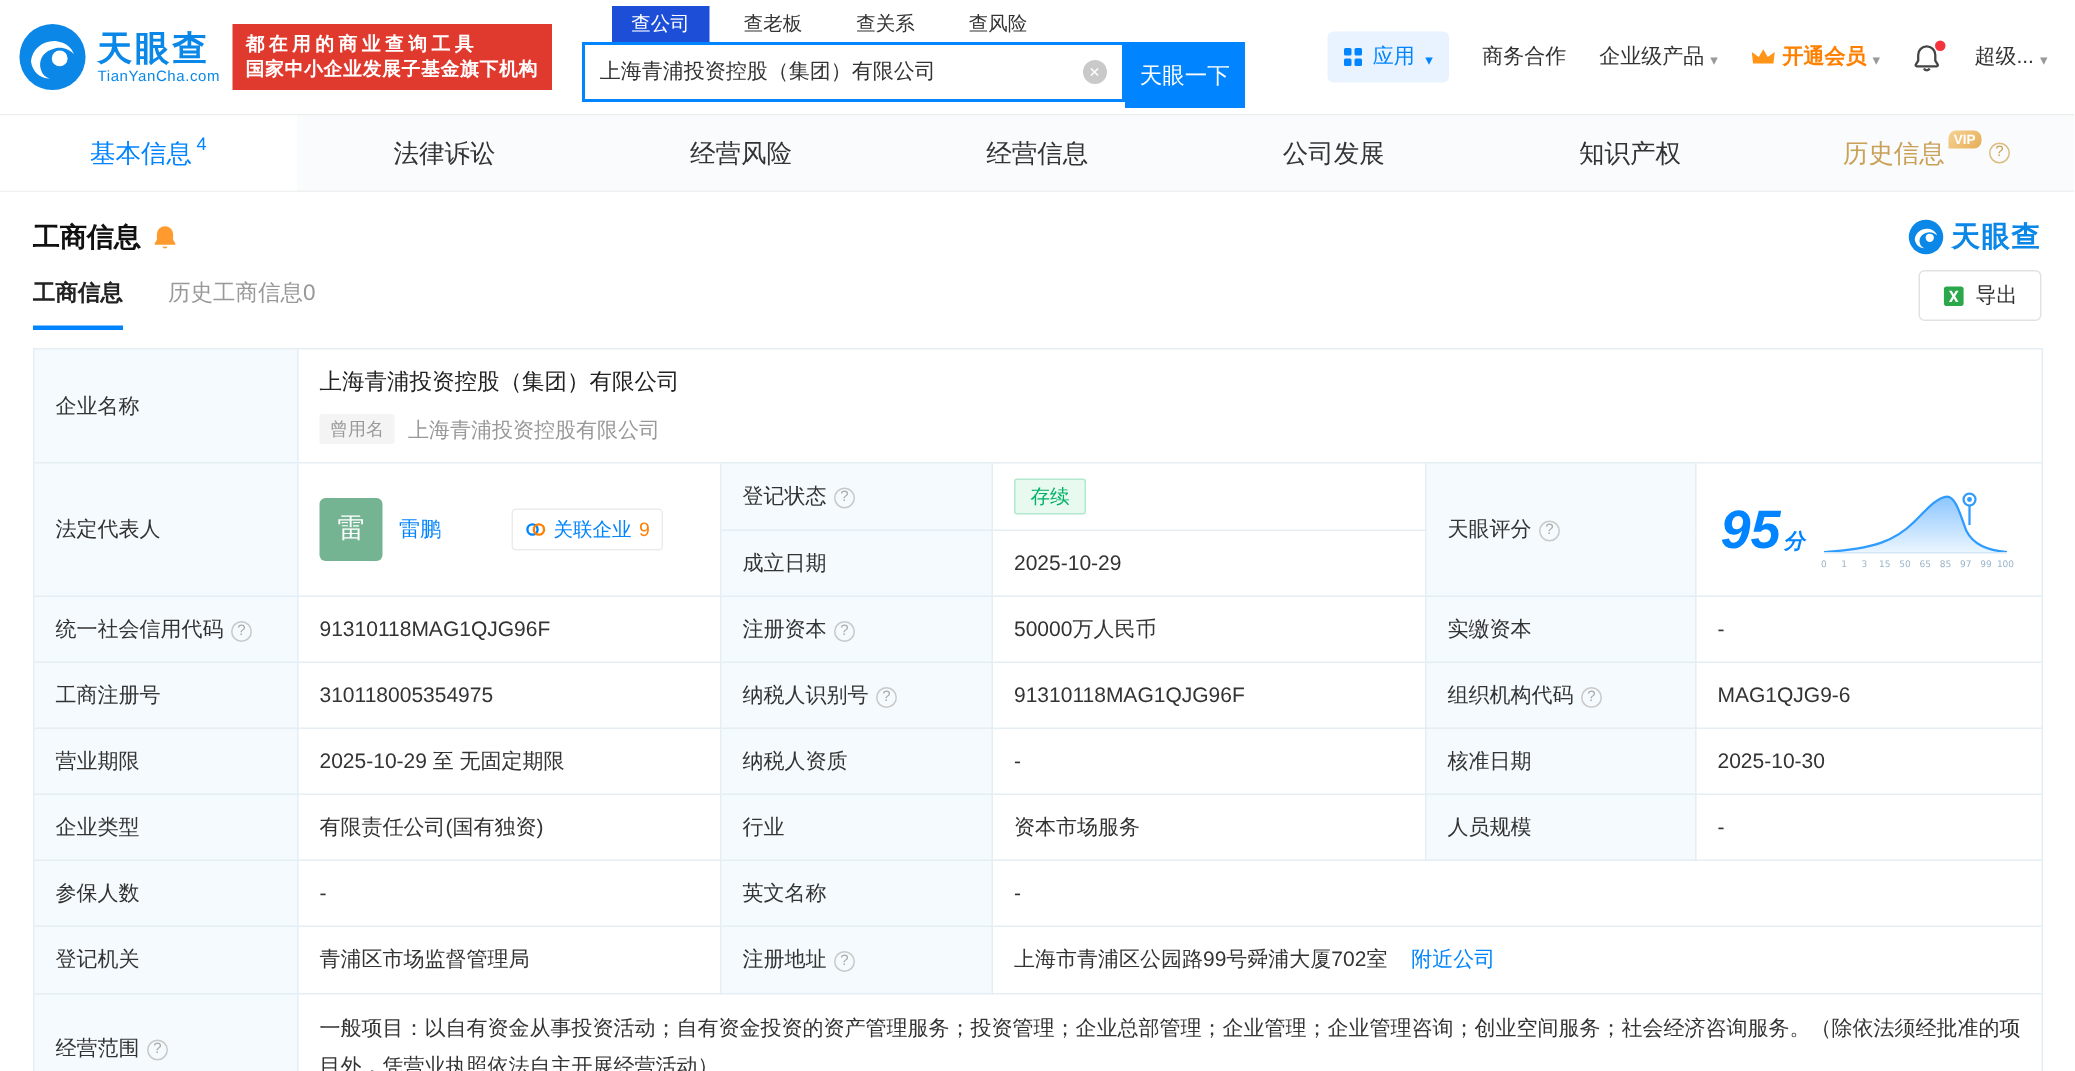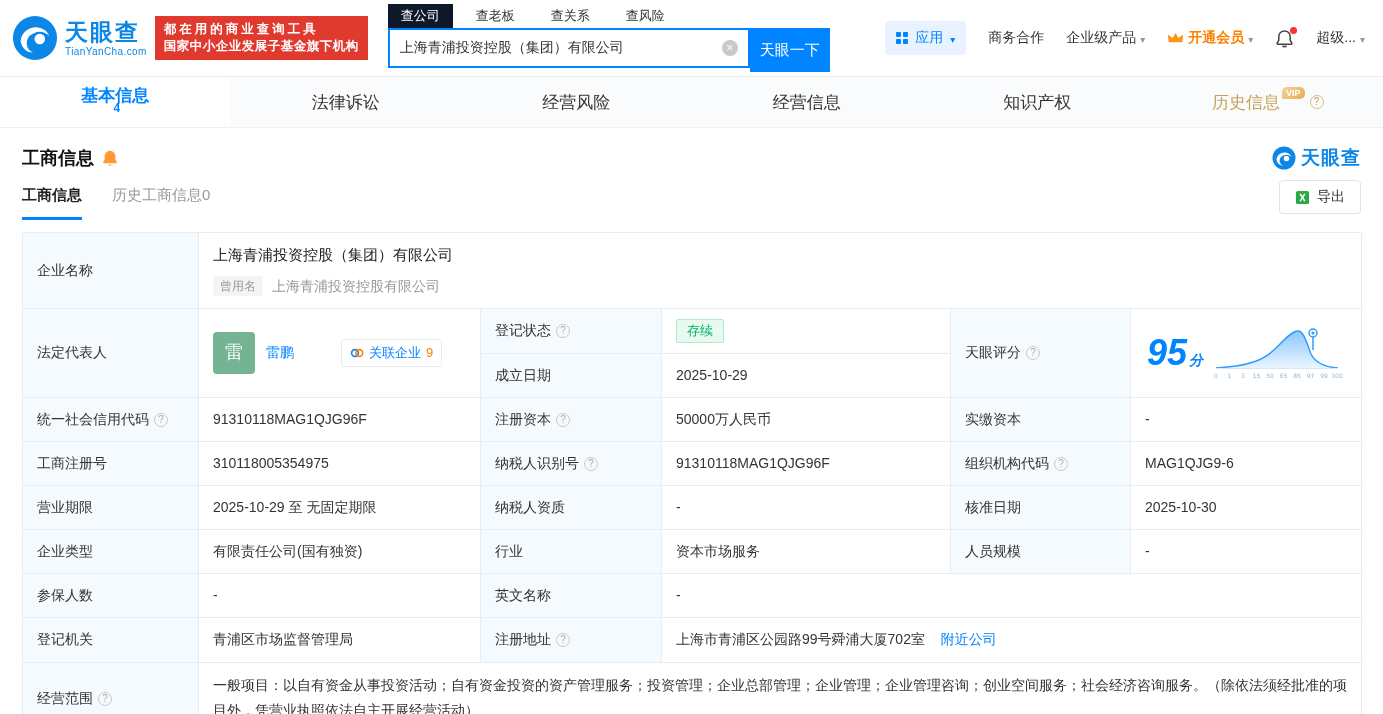--- a/index.html
+++ b/index.html
@@ -13,21 +13,21 @@
   .logo-icon{width:46px;height:46px;}
   .logo-title{font-size:23px;font-weight:bold;color:#0b87e8;letter-spacing:2px;line-height:1.15;}
   .logo-sub{font-size:10px;color:#0b87e8;letter-spacing:.4px;}
   .slogan{margin-left:8px;background:#e03a2f;color:#fff;padding:5px 9px;font-weight:bold;}
   .slogan-l1{font-size:12.5px;letter-spacing:3px;line-height:17px;}
   .slogan-l2{font-size:12.5px;letter-spacing:.5px;line-height:17px;}
 
   .search-area{margin-left:20px;display:flex;flex-direction:column;}
   .search-tabs{display:flex;gap:10px;margin-bottom:0;}
   .search-tab{font-size:13px;padding:3px 13px;color:#333;cursor:pointer;}
-  .search-tab.active{background:#0f172a;color:#fff;}
+  .search-tab.active{background:#1d4ed8;color:#fff;margin-left:20px;}
   .search-row{display:flex;}
   .search-box{width:362px;height:40px;border:2px solid #0084ff;background:#fff;display:flex;align-items:center;padding:0 10px;}
   .search-box input{flex:1;border:none;outline:none;font-size:14px;color:#333;font-family:inherit;}
   .clear-icon{width:16px;height:16px;border-radius:50%;background:#c9c9c9;color:#fff;font-size:10px;line-height:16px;text-align:center;cursor:pointer;}
   .clear-icon::before{content:"×";font-size:12px;}
   .search-btn{width:80px;height:44px;background:#0084ff;color:#fff;border:none;font-size:15px;cursor:pointer;font-family:inherit;}
 
   .top-menu{margin-left:auto;display:flex;align-items:center;gap:22px;font-size:14px;color:#333;white-space:nowrap;padding-right:6px;}
   .menu-apps{display:flex;align-items:center;gap:7px;background:#e9f3ff;color:#0084ff;padding:8px 11px;border-radius:4px;cursor:pointer;}
   .grid-icon{display:grid;grid-template-columns:5px 5px;gap:2px;}
@@ -37,21 +37,21 @@
   .menu-apps .caret::before{color:#0084ff;}
   .menu-item.vip{color:#ff8000;font-weight:bold;}
   .crown-icon{width:17px;height:14px;}
   .bell-wrap{position:relative;cursor:pointer;display:flex;}
   .bell-icon{width:19px;height:19px;}
   .dot{position:absolute;top:-2px;right:-3px;width:7px;height:7px;background:#f4333c;border-radius:50%;}
 
   
   .navbar{height:51px;display:flex;background:#fafbfc;border-bottom:1px solid #f0f0f0;}
   .nav-tab{flex:1;display:flex;align-items:center;justify-content:center;font-size:17px;color:#333;cursor:pointer;}
-  .nav-tab.active{background:#fff;color:#0084ff;font-weight:bold;flex-direction:column;}
+  .nav-tab.active{background:#fff;color:#0084ff;font-weight:normal;}
   .nav-count{font-size:12px;position:relative;top:-6px;margin-left:3px;}
   .nav-tab.vip-tab{color:#c9a158;}
   .vip-badge{background:linear-gradient(135deg,#f6d293,#e6ae58);color:#fff;font-size:9px;font-weight:bold;
              padding:1px 4px;border-radius:5px 5px 5px 0;position:relative;top:-9px;margin-left:2px;}
   .q{display:inline-block;width:14px;height:14px;border:1px solid #c9c9c9;border-radius:50%;color:#ababab;
      font-size:10px;line-height:12px;text-align:center;margin-left:5px;cursor:pointer;vertical-align:1px;}
   .q::before{content:"?";}
   .q.gold{border-color:#ddbc80;color:#c9a158;}
 
   
@@ -179,20 +179,23 @@
     <span class="nav-count">4</span>
   </div>
   <div class="nav-tab">
       <span>法律诉讼</span>
     </div>
   <div class="nav-tab">
       <span>经营风险</span>
     </div>
   <div class="nav-tab">
       <span>经营信息</span>
+    </div>
+  <div class="nav-tab">
+      <span>公司发展</span>
     </div>
   <div class="nav-tab">
       <span>知识产权</span>
     </div>
   <div class="nav-tab vip-tab">
     <span>历史信息</span>
     <span class="vip-badge">VIP</span>
     <span class="q gold"></span>
   </div>
 </nav>

